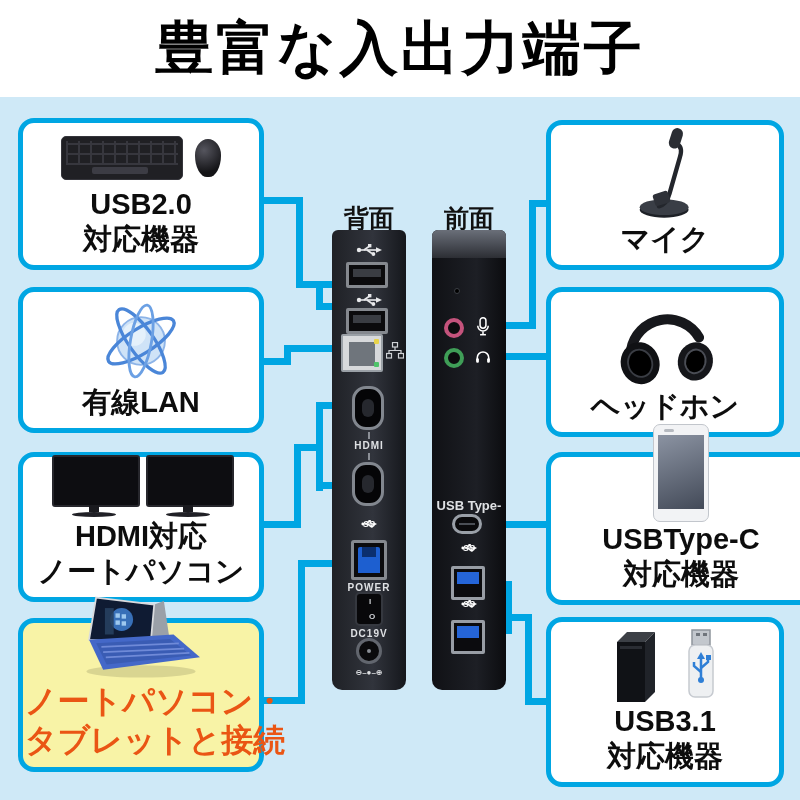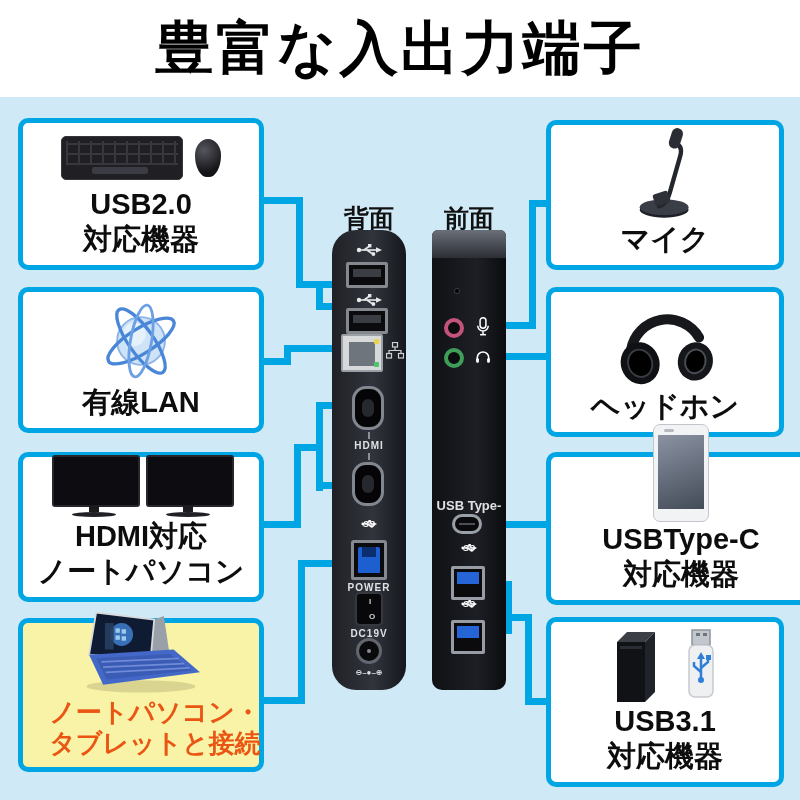--- a/index.html
+++ b/index.html
@@ -6,31 +6,31 @@
   body{width:800px;height:800px;}
   .stage{position:relative;width:800px;height:800px;background:var(--bg,#cfe9f7);overflow:hidden;
          font-family:"Liberation Sans","DejaVu Sans",sans-serif;}
   .titlebar{position:absolute;left:0;top:0;width:800px;height:97px;background:#fff;
             display:flex;align-items:center;justify-content:center;}
   .title{font-size:58px;font-weight:800;color:var(--title-text,#000);letter-spacing:3px;}
 
   .cline{position:absolute;background:var(--accent,#00a6e3);}
 
   .box{position:absolute;background:var(--box-bg,#fff);border:5px solid var(--accent,#00a6e3);
-       border-radius:10px;box-sizing:border-box;display:flex;flex-direction:column;
+       border-radius:16px;box-sizing:border-box;display:flex;flex-direction:column;
        align-items:center;justify-content:flex-end;padding:6px 18px 8px;}
   .box .icon-area{flex:1;display:flex;align-items:center;justify-content:center;width:100%;}
   .box .label{font-weight:800;color:#0d0d0d;font-size:29px;line-height:1.2;text-align:center;white-space:nowrap;}
   .box.highlight{background:var(--highlight-bg,#f8f3a6);}
-  .box.highlight .label{color:var(--highlight-text,#ea5514);font-size:26px;margin-left:28px;}
+  .box.highlight .label{color:var(--highlight-text,#ea5514);font-size:32px;margin-left:28px;}
 
   .side-label{position:absolute;width:74px;text-align:center;font-size:25px;font-weight:800;color:#111;}
 
   .dock{position:absolute;width:74px;height:460px;border-radius:6px 6px 10px 10px;box-sizing:border-box;}
-  .dock.rear{background:linear-gradient(90deg,#1f2126,#31343c 55%,#15171c);border-radius:24px;}
+  .dock.rear{background:linear-gradient(90deg,#1f2126,#31343c 55%,#15171c);}
   .dock.front{background:linear-gradient(90deg,#101115,#1d1f25 60%,#0b0c0f);}
   .dock *{position:absolute;box-sizing:border-box;}
   .cap{left:0;top:0;width:74px;height:28px;border-radius:6px 6px 0 0;
        background:linear-gradient(180deg,#6a6f79,#2c2e34);}
   .porttxt{left:0;width:74px;text-align:center;color:#dfe1e4;font-size:10px;font-weight:700;letter-spacing:1px;}
   .usbA{left:14px;width:42px;height:26px;background:#0b0b0d;border:3px solid #85898f;border-radius:2px;}
   .usbA .tongue{left:4px;right:4px;top:4px;height:8px;background:#3a3d43;}
   .eth{left:9px;top:104px;width:42px;height:38px;background:#d7d9db;border:2px solid #9aa0a6;border-radius:2px;}
   .eth .inner{left:6px;top:6px;width:26px;height:24px;background:#6f757c;}
   .eth .led-y{right:2px;top:3px;width:5px;height:5px;background:#e8d34a;border-radius:1px;}

